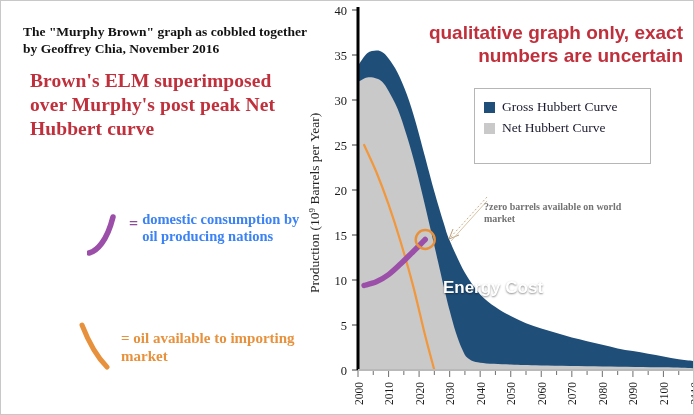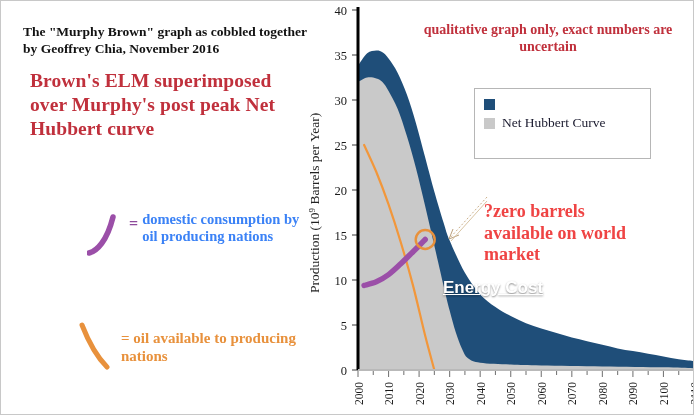--- a/index.html
+++ b/index.html
@@ -107,53 +107,52 @@
     font-size: 11.5px;
     fill: #1a1a1a;
   }
 
   
   #note-qualitative {
     position: absolute;
     left: 412px;
     top: 20px;
     width: 270px;
-    font-family: Liberation Serif, serif;
-    font-weight: bold;
-    font-size: 14px;
+    font-family: Liberation Sans, sans-serif;
+    font-weight: bold;
+    font-size: 19px;
     line-height: 1.22;
     color: #c0303c;
-    text-align: center;
+    text-align: right;
   }
 
   #note-zero {
     position: absolute;
     left: 483px;
     top: 200px;
     width: 150px;
     font-family: "Liberation Serif", serif;
     font-weight: bold;
-    font-size: 18px;
+    font-size: 10px;
     line-height: 1.2;
-    color: #ef4444;
+    color: #737373;
   }
 
   #label-energy-cost {
     position: absolute;
     left: 440px;
     top: 277px;
     width: 104px;
     font-family: "Liberation Sans", sans-serif;
     font-weight: bold;
     font-size: 17px;
     line-height: 1.16;
     color: #ffffff;
     text-align: center;
     text-shadow: 0 1px 2px rgba(0,0,0,0.45);
-    text-decoration: underline;
   }
 
   
   #chart-legend {
     position: absolute;
     left: 473px;
     top: 87px;
     width: 177px;
     padding: 7px 9px 8px 9px;
     background: #ffffff;
@@ -197,21 +196,21 @@
     <span class="key-eq">=</span>
     <span class="key-text">domestic consumption by oil producing nations</span>
   </div>
 
   <div class="key-block" id="key-import">
     <span class="key-swatch">
       <svg width="42" height="52" viewBox="0 0 42 52">
         <path d="M3 6 C 10 24, 18 38, 28 48" fill="none" stroke="#e8913c" stroke-width="5" stroke-linecap="round"></path>
       </svg>
     </span>
-    <span class="key-text">= oil available to producing nations</span>
+    <span class="key-text">= oil available to importing market</span>
   </div>
 
   <div id="chart">
     <svg id="chart-svg" width="394" height="415" viewBox="0 0 394 415">
       <defs>
         <clipPath id="plotclip">
           <rect x="57" y="9" width="336" height="360"></rect>
         </clipPath>
       </defs>
 
@@ -301,20 +300,21 @@
 
   <div id="note-qualitative">qualitative graph only, exact numbers are uncertain</div>
 
   <div id="note-zero">?zero barrels available on world market</div>
 
   <div id="label-energy-cost">Energy Cost</div>
 
   <div id="chart-legend">
     <div class="legend-row">
       <span class="legend-swatch" style="background:#1f4e79"></span>
+      <span class="legend-label">Gross Hubbert Curve</span>
     </div>
     <div class="legend-row">
       <span class="legend-swatch" style="background:#c9c9c9"></span>
       <span class="legend-label">Net Hubbert Curve</span>
     </div>
   </div>
 
 </div>
 
 </body></html>

